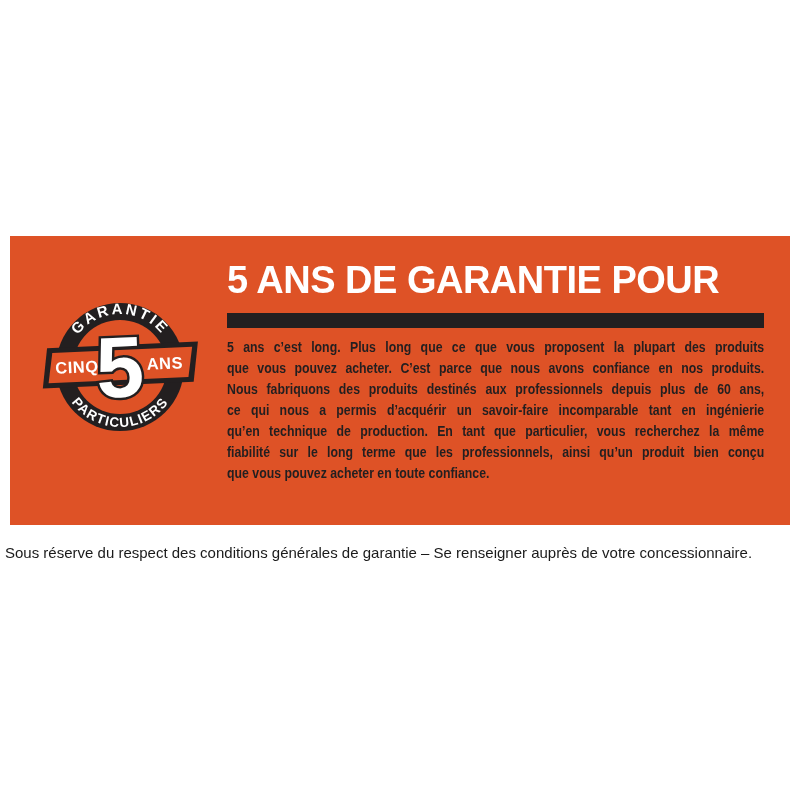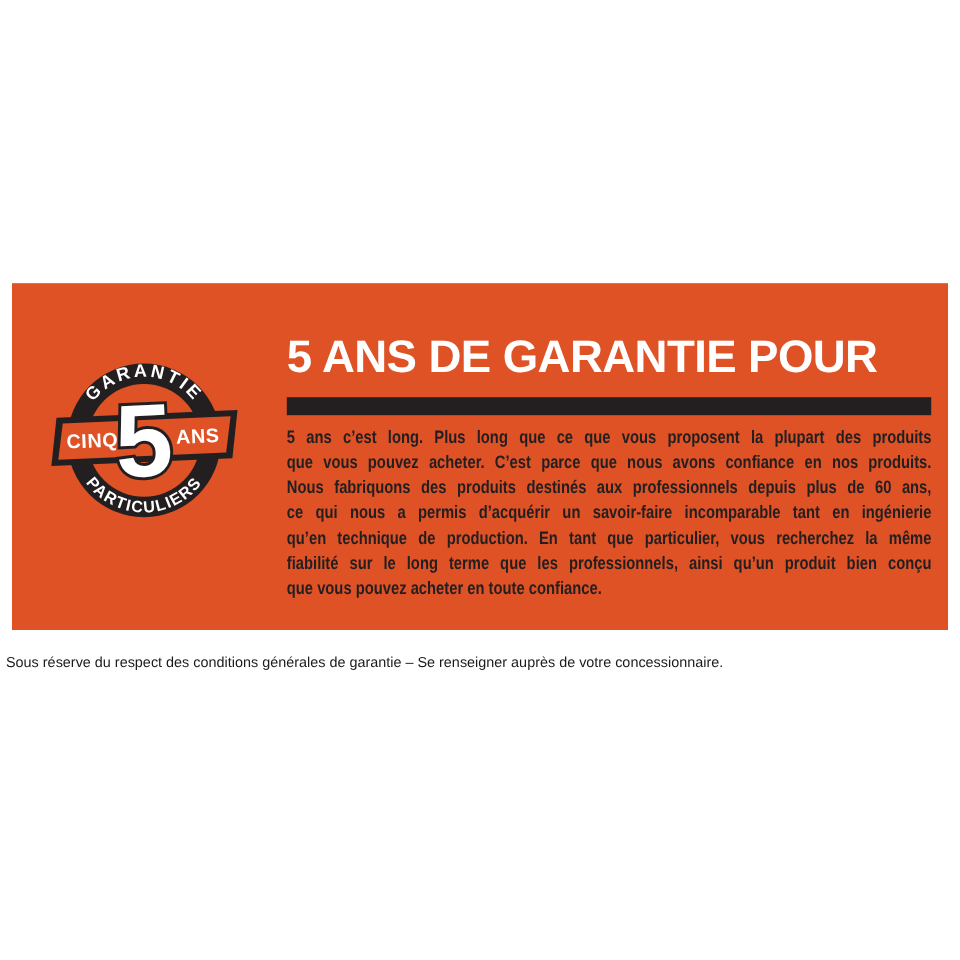--- a/index.html
+++ b/index.html
@@ -24,36 +24,36 @@
   .fill-orange{fill:var(--color-orange);}
   .ring-text{fill:var(--color-white);font-family:"Liberation Sans",sans-serif;
     font-weight:700;}
   .band-text{fill:var(--color-white);font-family:"Liberation Sans",sans-serif;
     font-weight:700;font-size:16.5px;letter-spacing:0.5px;}
   .big-five{fill:var(--color-white);stroke:var(--color-black);stroke-width:5px;
     paint-order:stroke;font-family:"Liberation Sans",sans-serif;
     font-weight:700;font-size:86px;}
 
   
-  .content{position:absolute;left:217px;top:18px;width:537px;margin-left:12px;}
+  .content{position:absolute;left:217px;top:0;width:537px;}
   .headline{
     margin-top:22px;color:var(--color-white);font-weight:700;
     font-size:38px;line-height:44px;letter-spacing:-0.5px;
   }
   .divider{margin-top:11px;width:100%;height:15px;background:var(--color-black);}
   .body-copy{
     margin-top:8px;width:122%;transform:scaleX(0.82);transform-origin:left top;
     color:var(--color-black);font-weight:700;font-size:15px;line-height:21px;
   }
   .body-line{text-align:justify;text-align-last:justify;}
   .body-line.last{text-align-last:left;}
 
   .footer-note{
     position:absolute;left:5px;top:543px;width:760px;
-    color:var(--color-footer);font-size:12px;line-height:19px;font-weight:400;
+    color:var(--color-footer);font-size:15px;line-height:19px;font-weight:400;
   }
 </style>
 </head>
 <body>
 
 <div class="page">
 
   <div class="banner">
 
     <svg class="badge" viewBox="0 0 166 142" xmlns="http://www.w3.org/2000/svg" aria-hidden="true">

